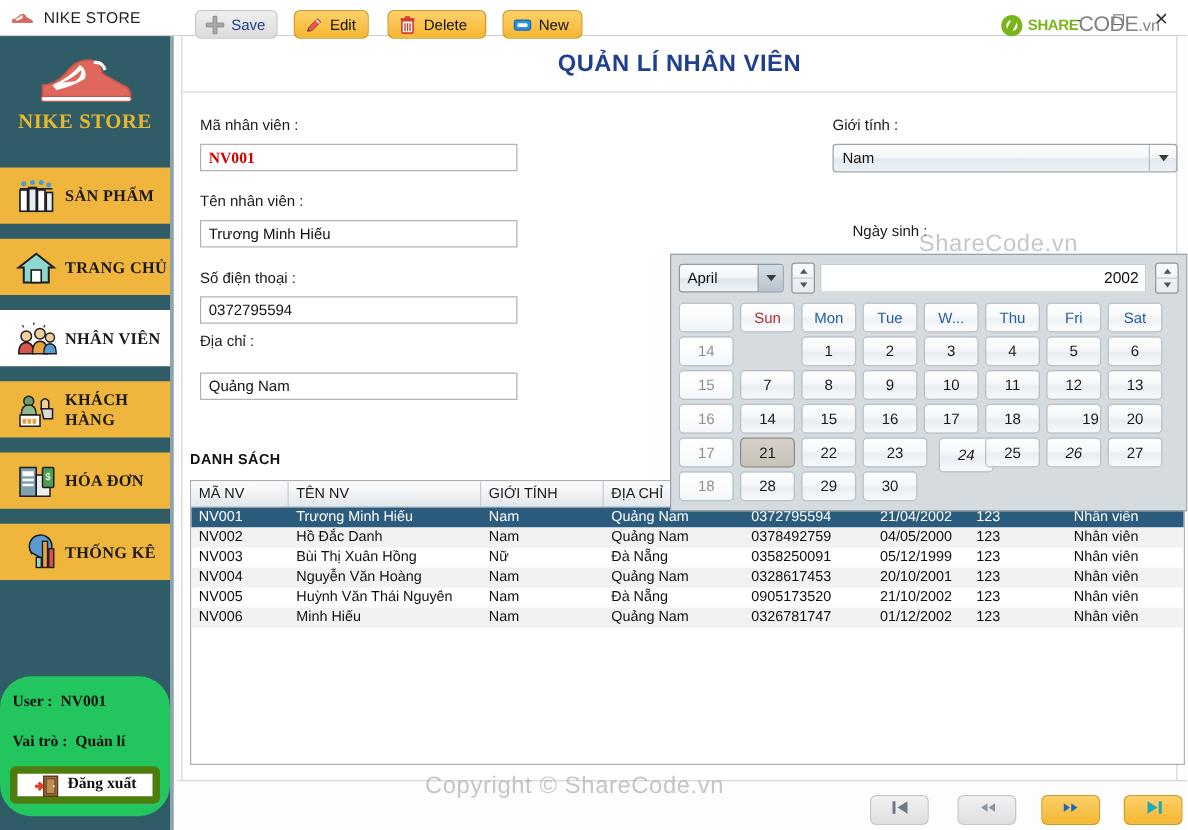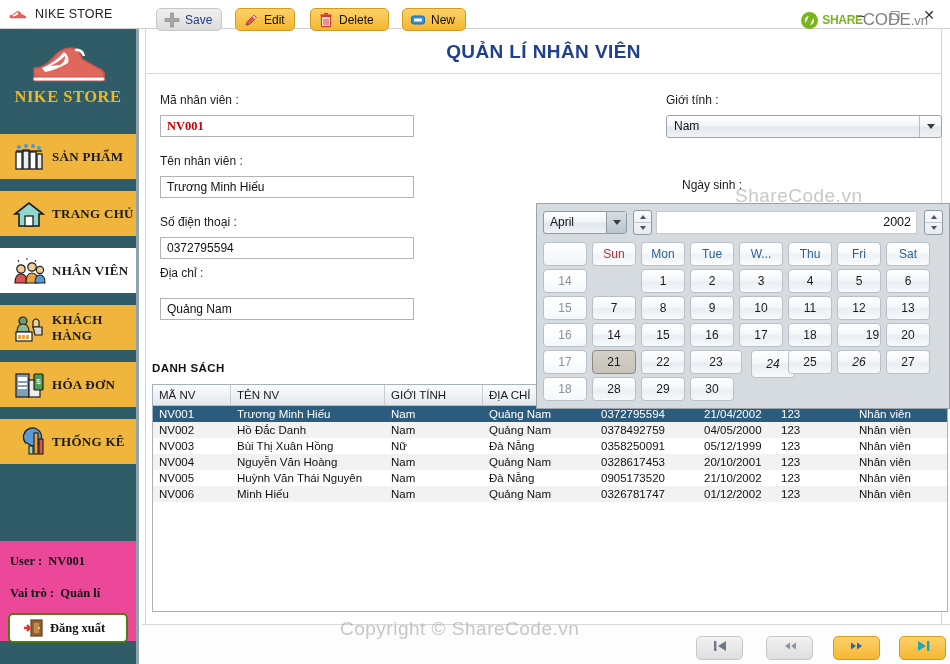--- a/index.html
+++ b/index.html
@@ -49,26 +49,26 @@
   .navitem{
     width:136px; height:45px; background:#efb53d; display:flex; align-items:center;
     margin-bottom:12px; cursor:pointer;
   }
   .navitem.active{ background:#ffffff; }
   .navitem .nicon{ width:34px; height:30px; margin-left:12px; margin-right:6px; position:relative; flex:0 0 auto;}
   .navitem .nlabel{ font-family:"Liberation Serif", serif; font-weight:bold; font-size:13px; color:#1a1a1a; letter-spacing:.3px;}
 
   #navwrap{ padding-top:8px; }
 
-  #userblock{ position:absolute; left:0; top:512px; width:136px; height:100px; background:#ec4899; }
+  #userblock{ position:absolute; left:0; top:512px; width:136px; height:112px; background:#22c55e;border-radius:25px; }
   #userblock .urow{ font-family:"Liberation Serif", serif; font-weight:bold; font-size:12.5px; color:#111; }
   #userblock .u1{ position:absolute; left:10px; top:13px; }
   #userblock .u2{ position:absolute; left:10px; top:45px; }
   #logoutbtn{ position:absolute; left:8px; top:72px; width:120px; height:30px; background:#fff;
-    border:2px solid #4d7c0f; border-radius:5px; display:flex; align-items:center; cursor:pointer;}
+    border:6px solid #4d7c0f; border-radius:5px; display:flex; align-items:flex-start; cursor:pointer;}
   #logoutbtn .lic{ width:20px; height:20px; margin-left:14px; margin-right:6px; position:relative;}
   #logoutbtn .ltxt{ font-family:"Liberation Serif", serif; font-weight:bold; font-size:12.5px; color:#111;}
 
   
   #content{
     position:absolute; left:136px; top:29px; width:814px; height:635px;
     background:#fdfdfd; border-left:3px solid #8fa3ad;
   }
   #content-inner{ position:absolute; left:6px; top:0; right:8px; bottom:0; background:#fff;
      border:1px solid #d5d5d5; border-top:none;}

